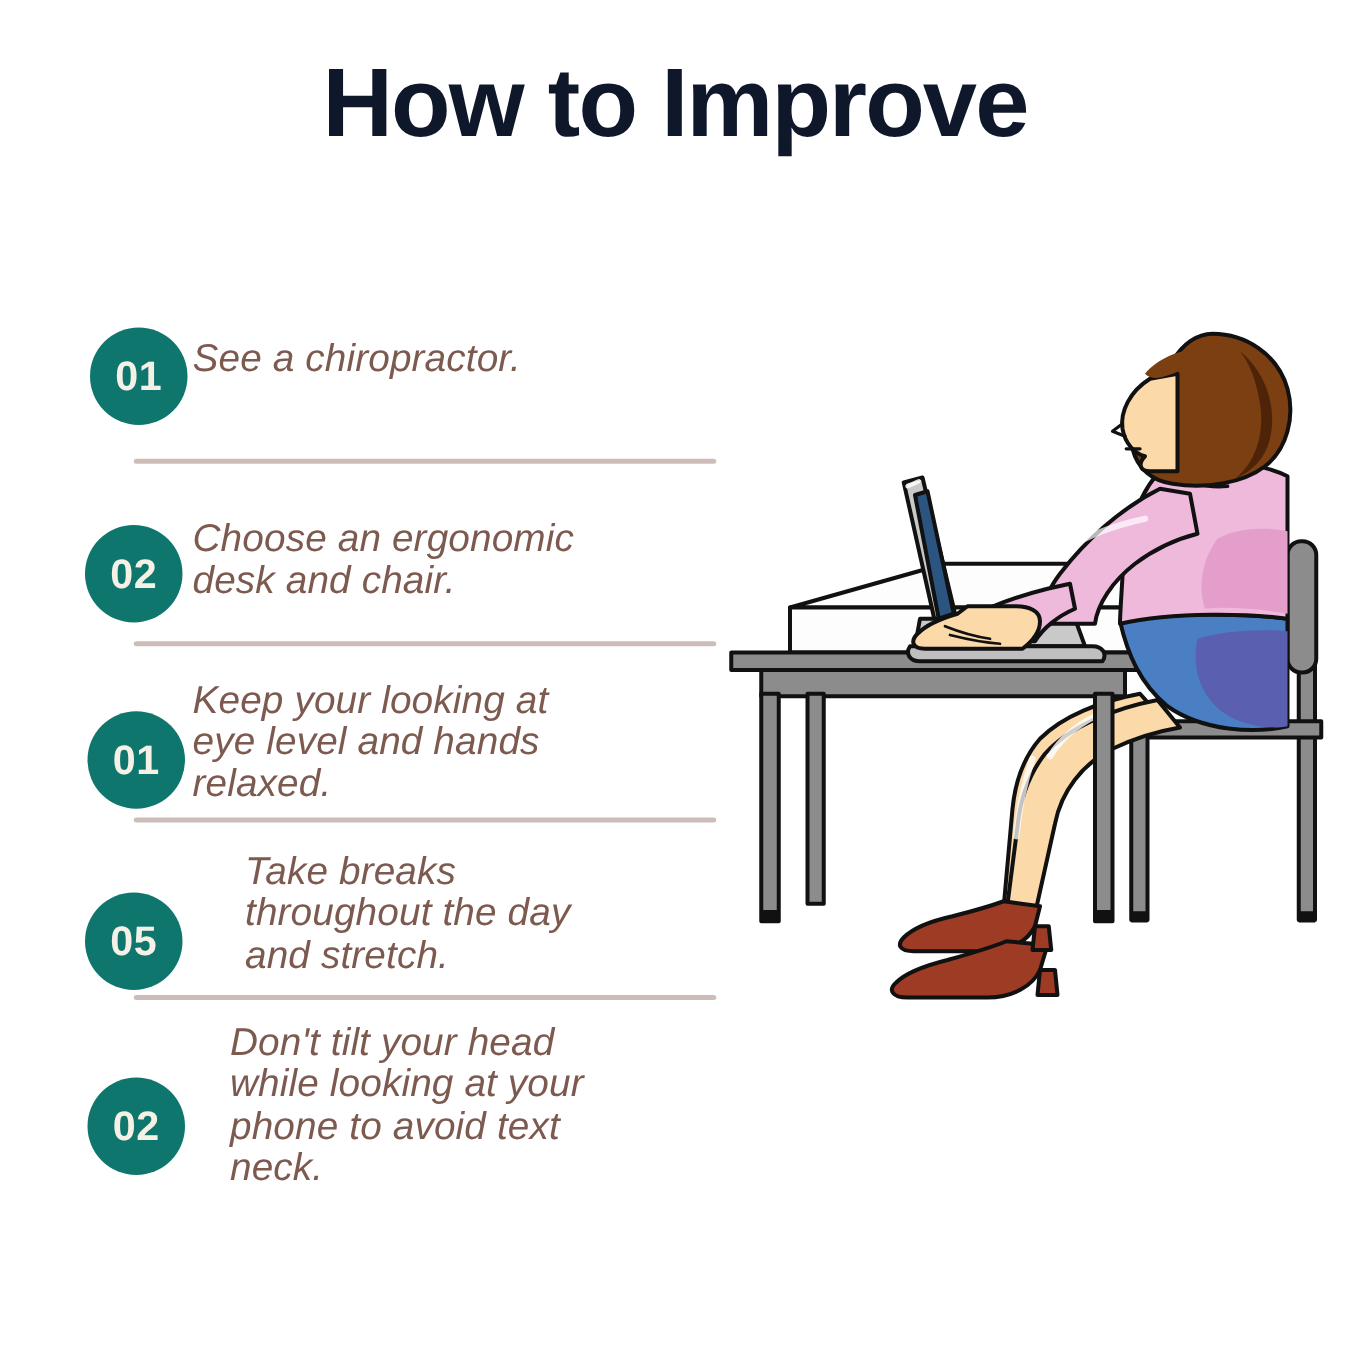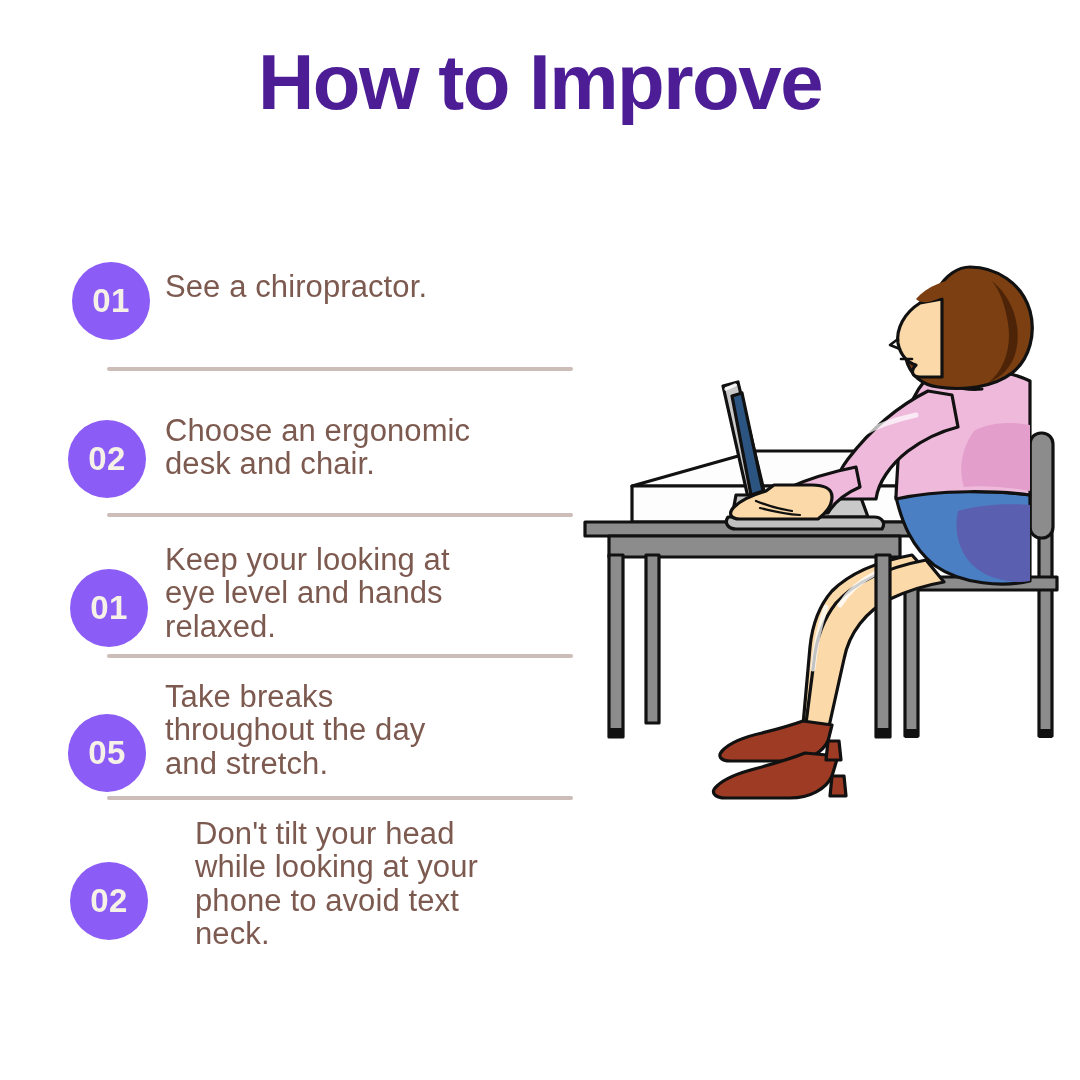--- a/index.html
+++ b/index.html
@@ -8,55 +8,56 @@
     background:#FFFFFF;
     font-family:"Liberation Sans", sans-serif;
     overflow:hidden;position:relative;
   }
   #canvas{position:relative;width:1080px;height:1080px;}
 
   
   .title-block{
     position:absolute;left:0;top:44px;width:1080px;
     text-align:center;
-    color:#4c1d95;
+    color:#0f172a;
     font-weight:bold;
     font-size:76px;
     line-height:0.98;
     letter-spacing:-1.5px;
   }
   .title-line{display:block;white-space:nowrap;}
   .title-line.l1{font-size:78px;}
   .title-line.l2{font-size:78px;}
 
   
   .list{
     position:absolute;left:0;top:248px;width:600px;height:720px;
   }
   .item{position:absolute;left:0;}
   .badge{
     position:absolute;
     width:78px;height:78px;border-radius:50%;
-    background:#8b5cf6;
+    background:#0f766e;
     color:#F6F1E7;
     font-weight:bold;
     font-size:33px;
     display:flex;align-items:center;justify-content:center;
     letter-spacing:0.5px;
   }
   .itext{
     position:absolute;
-    left:165px;
+    left:154px;
     color:#7D5A50;
     font-size:31px;
     line-height:1.08;
     font-weight:400;
     letter-spacing:0.1px;
     width:400px;
     white-space:pre-line;
+    font-style:italic;
   }
   .divider{
     position:absolute;
     height:4px;background:#CDBDB8;border-radius:2px;
     left:107px;width:466px;
   }
 
   
   .illus{position:absolute;left:560px;top:255px;width:520px;height:625px;}
   .illus svg{display:block;width:520px;height:625px;}
@@ -88,21 +89,21 @@
     <div class="item" style="top:292px;">
       <div class="badge" style="left:70px;top:29px;">01</div>
       <div class="itext" style="top:3px;">Keep your looking at
 eye level and hands
 relaxed.</div>
     </div>
     <div class="divider" style="top:406px;"></div>
 
     <div class="item" style="top:428px;">
       <div class="badge" style="left:68px;top:38px;">05</div>
-      <div class="itext" style="top:4px;">Take breaks
+      <div class="itext" style="top:4px;margin-left:42px;">Take breaks
 throughout the day
 and stretch.</div>
     </div>
     <div class="divider" style="top:548px;"></div>
 
     <div class="item" style="top:566px;">
       <div class="badge" style="left:70px;top:48px;">02</div>
       <div class="itext" style="top:3px;margin-left:30px;">Don't tilt your head
 while looking at your
 phone to avoid text

